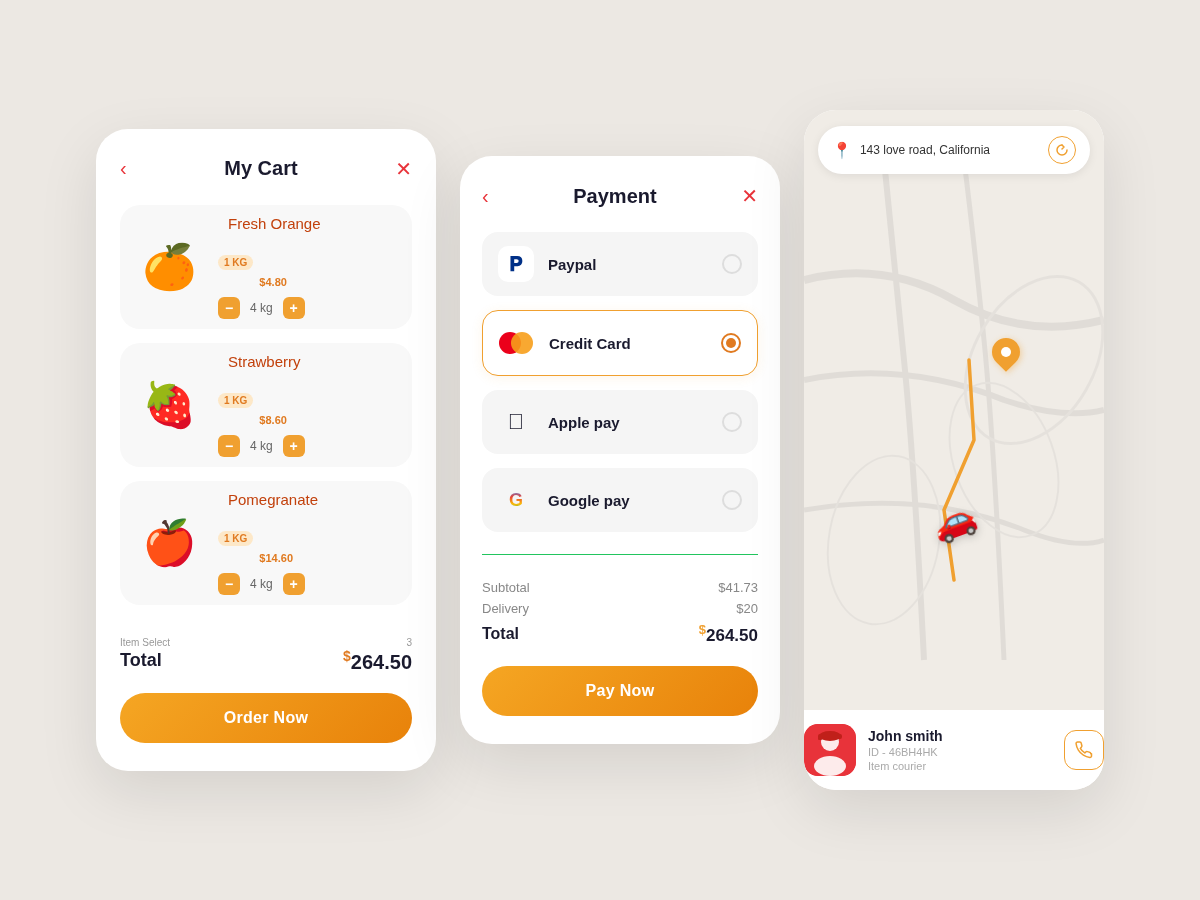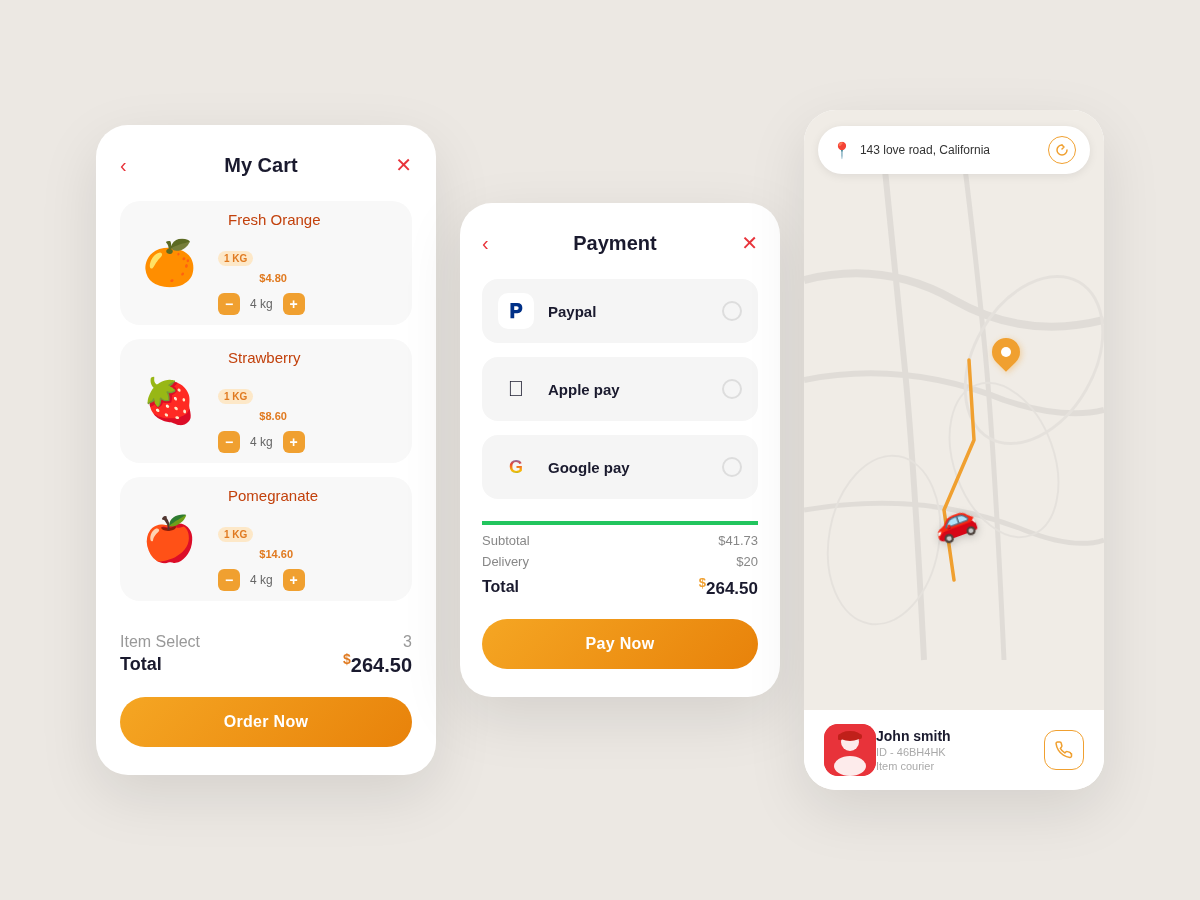--- a/index.html
+++ b/index.html
@@ -129,21 +129,21 @@
     }
 
     .cart-footer {
       margin-top: 18px;
       padding-top: 14px;
     }
     .item-select-row {
       display: flex;
       justify-content: space-between;
       color: #999;
-      font-size: 16px;
+      font-size: 10px;
       margin-bottom: 0;
     }
     .total-row {
       display: flex;
       justify-content: space-between;
       align-items: center;
       margin-bottom: 20px;
     }
     .total-label {
       font-size: 18px;
@@ -282,22 +282,22 @@
       font-size: 18px;
       font-weight: 700;
       background: linear-gradient(180deg, #4285f4 0%, #ea4335 33%, #fbbc05 66%, #34a853 100%);
       -webkit-background-clip: text;
       -webkit-text-fill-color: transparent;
       background-clip: text;
     }
 
     .payment-summary {
       margin-top: 22px;
-      padding-top: 8px;
-      border-top: 4px solid #22c55e;
+      padding-top: 25px;
+      border-top: 1px solid #22c55e;
     }
     .summary-row {
       display: flex;
       justify-content: space-between;
       font-size: 13px;
       color: #888;
       margin-bottom: 6px;
     }
     .summary-total-row {
       display: flex;
@@ -426,23 +426,24 @@
       transform: rotate(45deg);
     }
     
     .loc-pin {
       color: #e8333a;
       font-size: 16px;
     }
 
     .driver-panel {
       background: #fff;
-      padding: 14px 20px;
-      display: flex;
-      align-items: center;
+      padding: 14px 0;
+      display: flex;
+      align-items: center;
+      gap: 12px;
     }
     .driver-avatar {
       width: 52px;
       height: 52px;
       border-radius: 14px;
       background: #e8333a;
       overflow: hidden;
       flex-shrink: 0;
       display: flex;
       align-items: center;
@@ -568,20 +569,30 @@
     
     <div class="payment-option">
       <div class="payment-logo paypal-logo">
         <span class="paypal-p">𝐏</span>
       </div>
       <span class="payment-name">Paypal</span>
       <div class="radio-btn"></div>
     </div>
 
     
+    <div class="payment-option selected">
+      <div class="payment-logo">
+        <div class="mastercard-icon">
+          <div class="mc-circle-red"></div>
+          <div class="mc-circle-yellow"></div>
+        </div>
+      </div>
+      <span class="payment-name">Credit Card</span>
+      <div class="radio-btn active"></div>
+    </div>
 
     
     <div class="payment-option">
       <div class="payment-logo">
         <span class="apple-logo"></span>
       </div>
       <span class="payment-name">Apple pay</span>
       <div class="radio-btn"></div>
     </div>
 

